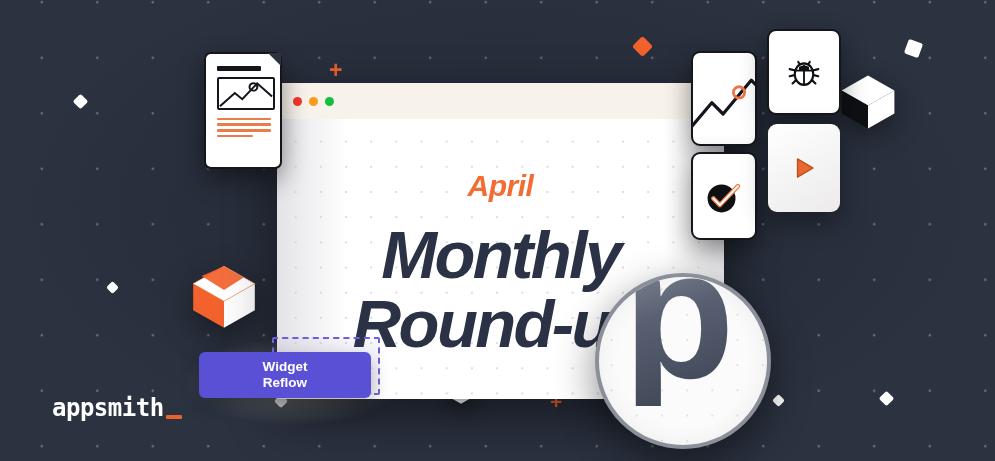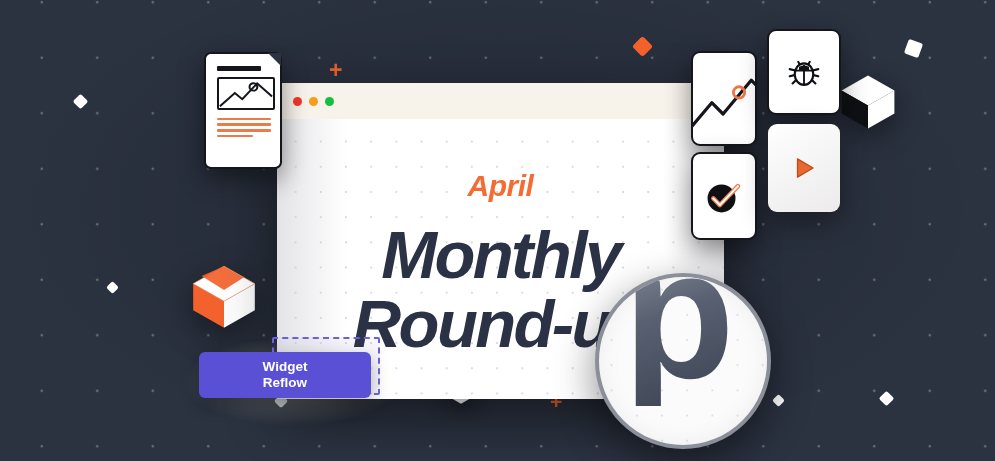--- a/index.html
+++ b/index.html
@@ -388,14 +388,18 @@
   <div class="icard play">
     <svg viewBox="0 0 40 40" width="26" height="26">
       <polygon points="10,6 34,20 10,34" fill="#e9682f" stroke="#b94c1c" stroke-width="2" stroke-linejoin="round"></polygon>
     </svg>
   </div>
 
   <div class="lens">
     <div class="lens-glyph">p</div>
   </div>
 
+  <div class="logo">
+    <span class="logo-word">appsmith</span>
+    <span class="logo-caret"></span>
+  </div>
 
 </div>
 
 </body></html>

